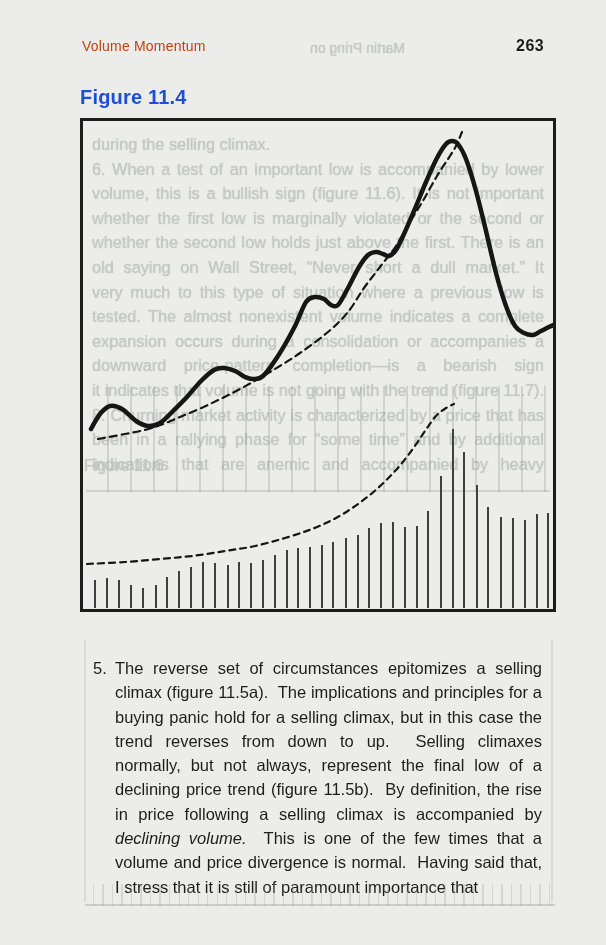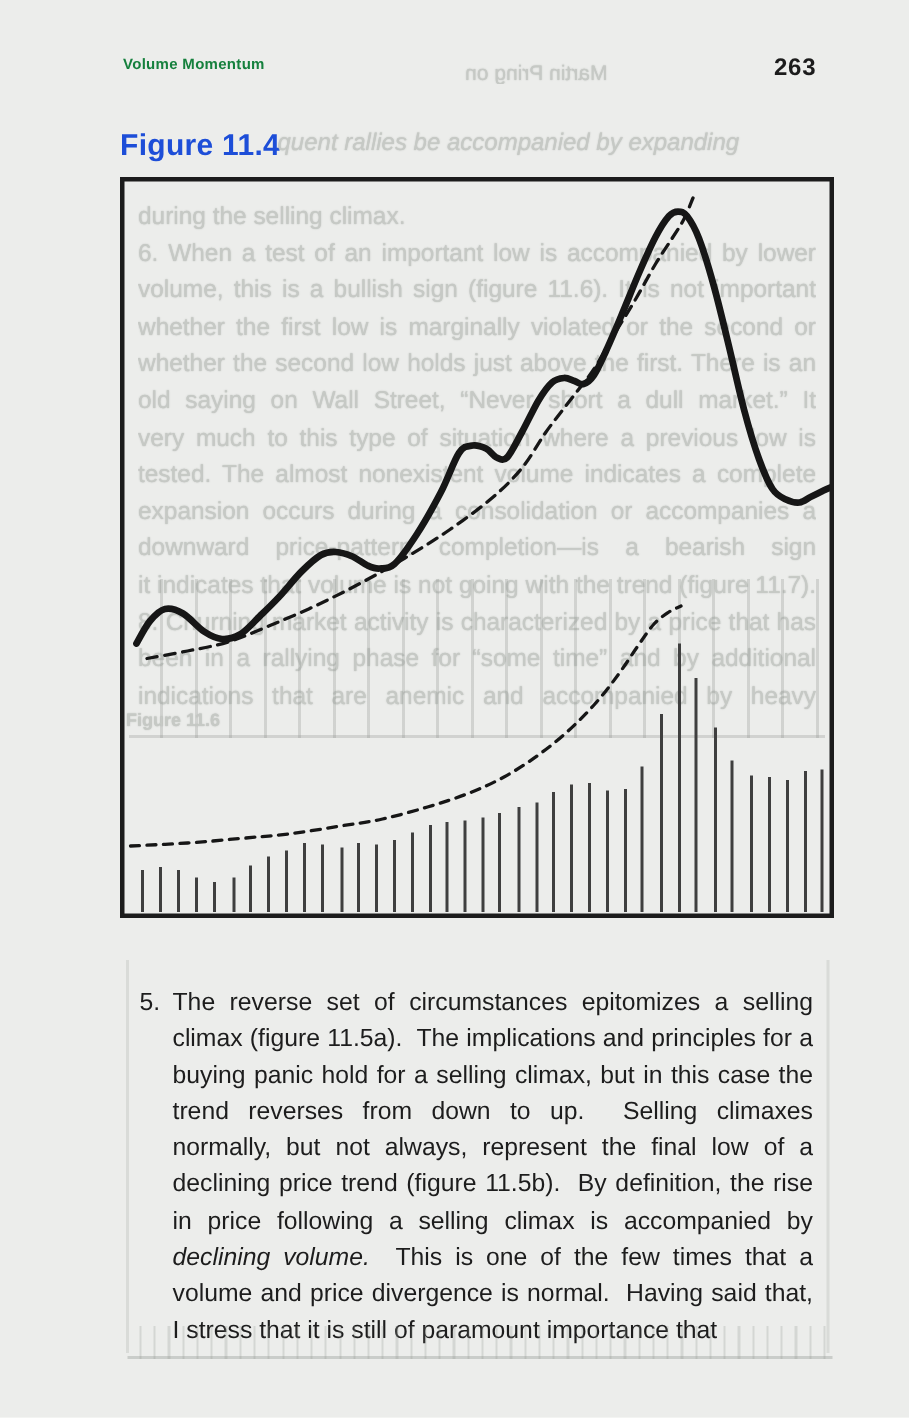--- a/index.html
+++ b/index.html
@@ -7,21 +7,21 @@
     position:relative;
     width:606px;height:945px;
     background:#ecedeb;
     font-family:"Liberation Sans", sans-serif;
     color:#202020;
     overflow:hidden;
   }
   
   .hdr-title{
     position:absolute;left:82px;top:38px;
-    font-size:10px;font-weight:700;letter-spacing:.2px;color:#15803d;
+    font-size:14px;font-weight:400;letter-spacing:.2px;color:#c2410c;
   }
   .hdr-page{
     position:absolute;left:516px;top:37px;
     font-size:16px;font-weight:700;color:#1c1c1c;letter-spacing:.5px;
   }
   .ghost{color:#c6c9c5;text-shadow:0 0 1px rgba(170,174,170,.8);}
   .hdr-ghost{
     position:absolute;left:205px;top:40px;width:200px;
     font-size:14px;transform:scaleX(-1);
     white-space:nowrap;overflow:hidden;
@@ -48,22 +48,22 @@
   .figure-ghost-text .gl.full{text-align-last:justify;}
   .figure-ghost-text .gl.num{padding-left:22px;text-indent:-22px;}
   .ghost-pattern{
     position:absolute;left:6px;top:268px;width:464px;height:104px;
     background:repeating-linear-gradient(90deg,
       rgba(0,0,0,0) 0px, rgba(0,0,0,0) 21px,
       rgba(145,150,145,.30) 21px, rgba(145,150,145,.30) 23px);
     border-bottom:2px solid rgba(145,150,145,.30);
   }
   .ghost-fig-label{
-    position:absolute;left:4px;top:355px;
-    font-size:12px;font-weight:700;
+    position:absolute;left:4px;top:339px;
+    font-size:16px;font-weight:400;
   }
   .figure-svg{position:absolute;left:0;top:0;}
   
   .para{
     position:absolute;left:93px;top:656px;width:449px;
     font-size:16.5px;line-height:24.3px;color:#1d1d1d;
   }
   .para .num{position:absolute;left:0;top:0;}
   .para .ptext{margin-left:22px;text-align:justify;white-space:pre-wrap;}
   
@@ -81,21 +81,20 @@
 </head>
 <body>
 
 <div class="page">
 
   <div class="hdr-title">Volume Momentum</div>
   <div class="hdr-page">263</div>
   <div class="hdr-ghost ghost">Martin Pring on</div>
 
   <div class="fig-label">Figure 11.4</div>
-  <div class="fig-label-ghost ghost">quent rallies be accompanied by expanding</div>
 
   <div class="figure-box">
     <div class="figure-ghost-text ghost" id="ghost-lines">
         <div class="gl">during the selling climax.</div>
         <div class="gl full num">6. When a test of an important low is accompanied by lower</div>
         <div class="gl full">volume, this is a bullish sign (figure 11.6).  It is not important</div>
         <div class="gl full">whether the first low is marginally violated or the second or</div>
         <div class="gl full">whether the second low holds just above the first.  There is an</div>
         <div class="gl full">old saying on Wall Street, “Never short a dull market.”  It applies</div>
         <div class="gl full">very much to this type of situation where a previous low is being</div>

